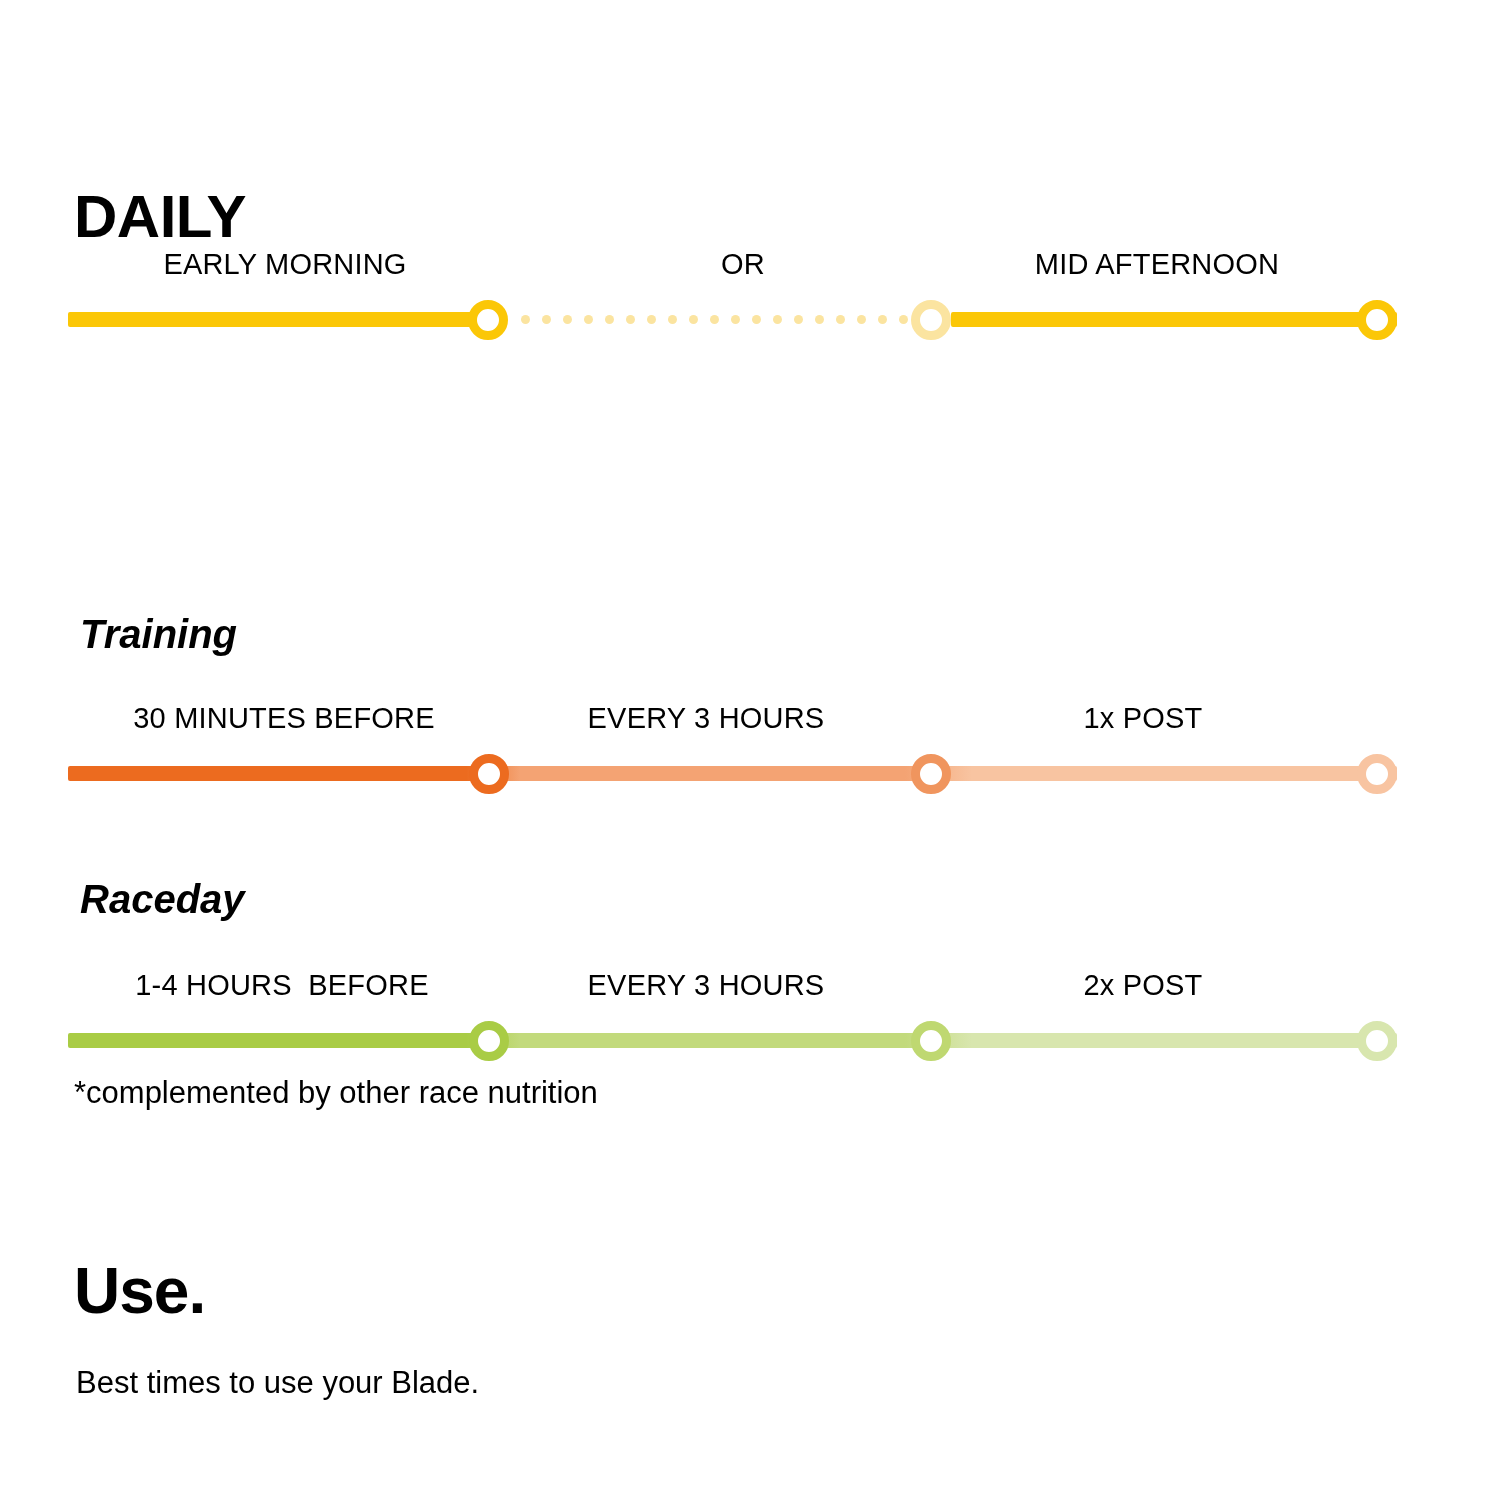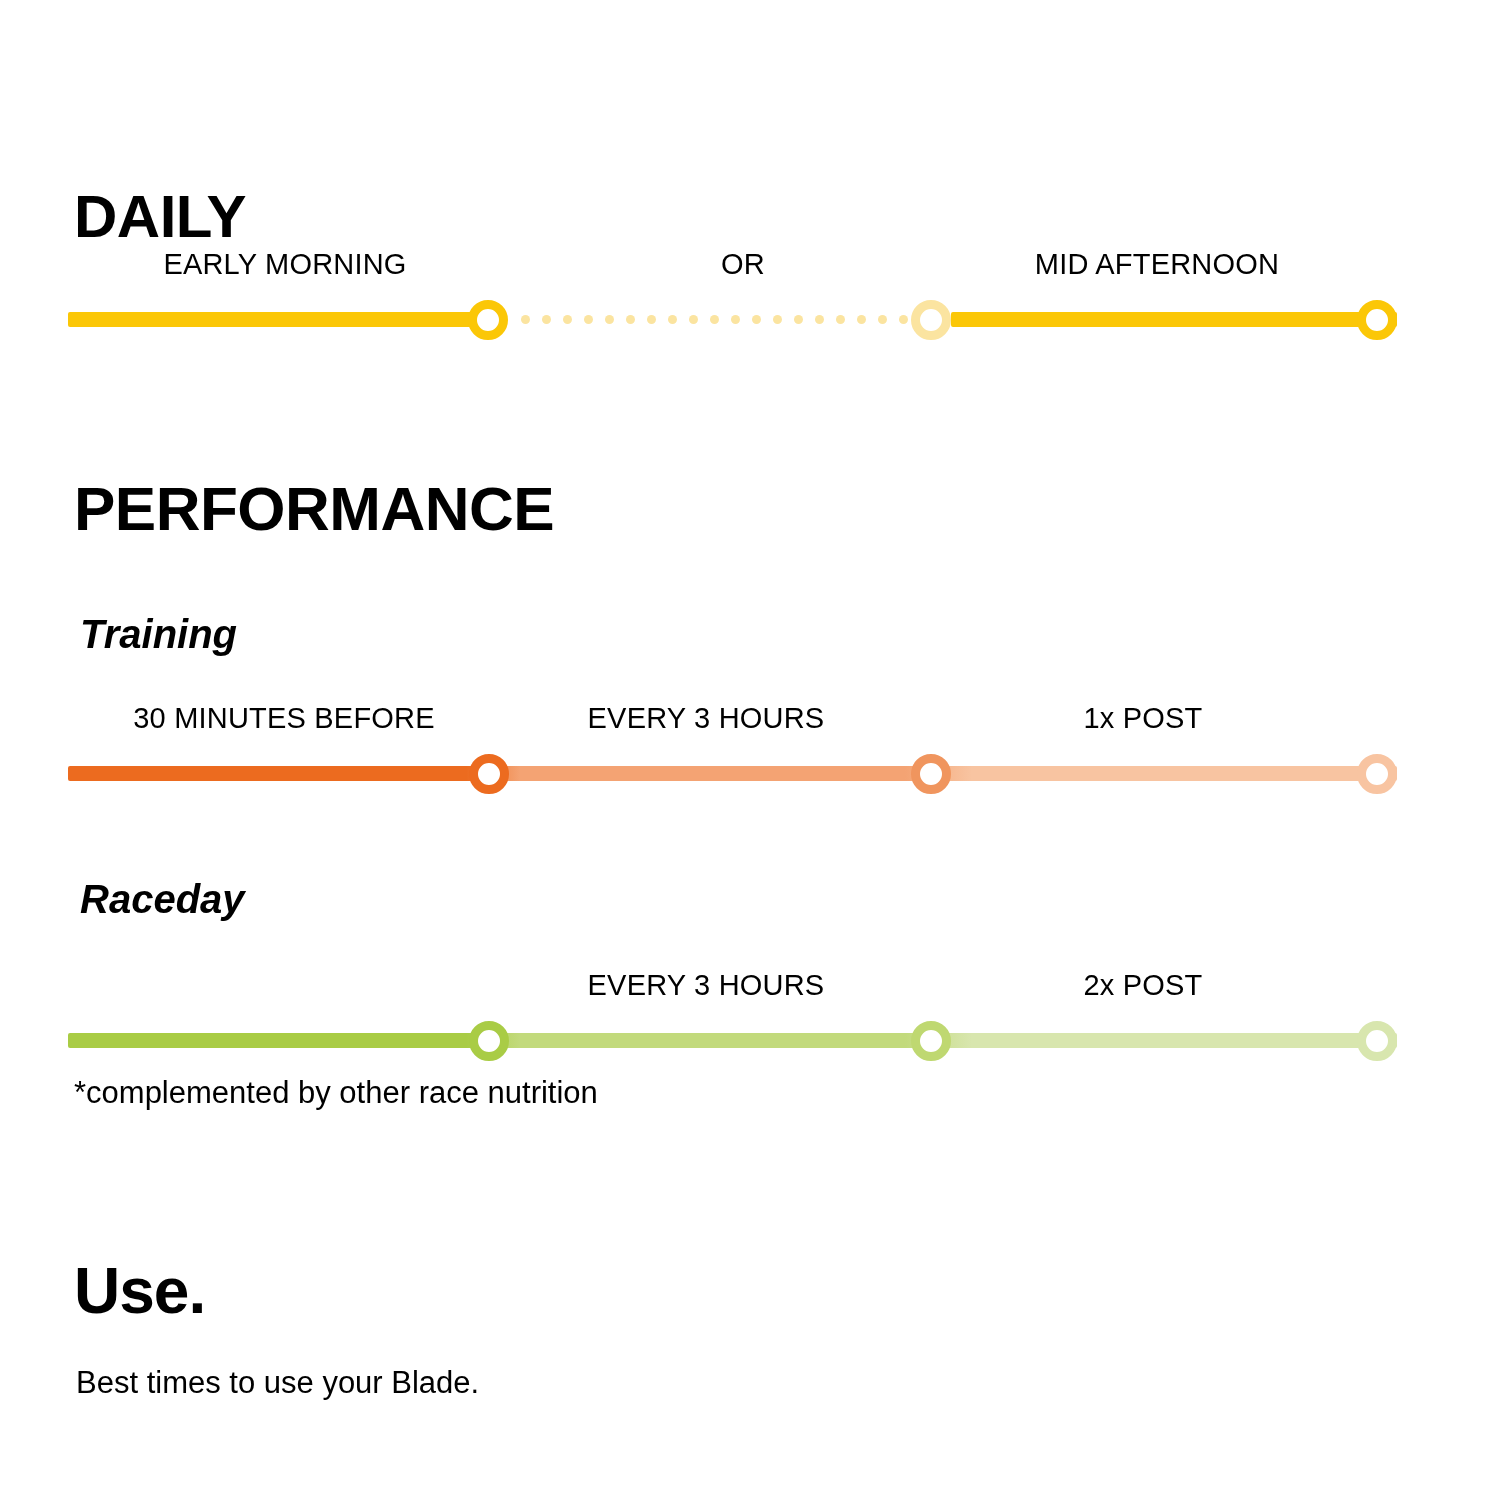--- a/index.html
+++ b/index.html
@@ -177,21 +177,20 @@
           <span class="tl-dot" style="left: 369.5px; background: rgb(251, 228, 160);"></span>
           <span class="tl-dot" style="left: 390.5px; background: rgb(251, 228, 160);"></span>
         </div>
       <div class="tl-seg" style="left: 951px; width: 446px; background: rgb(251, 199, 7);"></div>
       <div class="tl-node" style="left: 488px; border-color: rgb(251, 199, 7);"></div>
       <div class="tl-node" style="left: 931px; border-color: rgb(251, 228, 160);"></div>
       <div class="tl-node" style="left: 1377px; border-color: rgb(251, 199, 7);"></div>
     </div>
   </div>
 
-  <div class="section-title" id="perf-title">PERFORMANCE</div>
 
   <div class="sub-title" id="training-title">Training</div>
 
   <div class="timeline" id="training-timeline">
     <div class="tl-labels">
       <div class="tl-label" style="left: 284px;">30 MINUTES BEFORE</div>
       <div class="tl-label" style="left: 706px;">EVERY 3 HOURS</div>
       <div class="tl-label" style="left: 1143px;">1x POST</div>
     </div>
     <div class="tl-track">
@@ -199,20 +198,21 @@
       <div class="tl-node" style="left: 489px; border-color: rgb(236, 107, 31);"></div>
       <div class="tl-node" style="left: 931px; border-color: rgb(240, 149, 94);"></div>
       <div class="tl-node" style="left: 1377px; border-color: rgb(248, 196, 161);"></div>
     </div>
   </div>
 
   <div class="sub-title" id="raceday-title">Raceday</div>
 
   <div class="timeline" id="raceday-timeline">
     <div class="tl-labels">
+      <div class="tl-label" style="left: 282px;">1-4 HOURS  BEFORE</div>
       <div class="tl-label" style="left: 706px;">EVERY 3 HOURS</div>
       <div class="tl-label" style="left: 1143px;">2x POST</div>
     </div>
     <div class="tl-track">
       <div class="tl-seg" style="left: 68px; width: 1329px; background: linear-gradient(to right, rgb(169, 204, 69) 0%, rgb(169, 204, 69) 30%, rgb(194, 218, 124) 34%, rgb(194, 218, 124) 63%, rgb(216, 230, 174) 68%, rgb(216, 230, 174) 100%);"></div>
       <div class="tl-node" style="left: 489px; border-color: rgb(169, 204, 69);"></div>
       <div class="tl-node" style="left: 931px; border-color: rgb(191, 216, 113);"></div>
       <div class="tl-node" style="left: 1377px; border-color: rgb(216, 230, 174);"></div>
     </div>
     <div class="tl-footnote">*complemented by other race nutrition</div>

